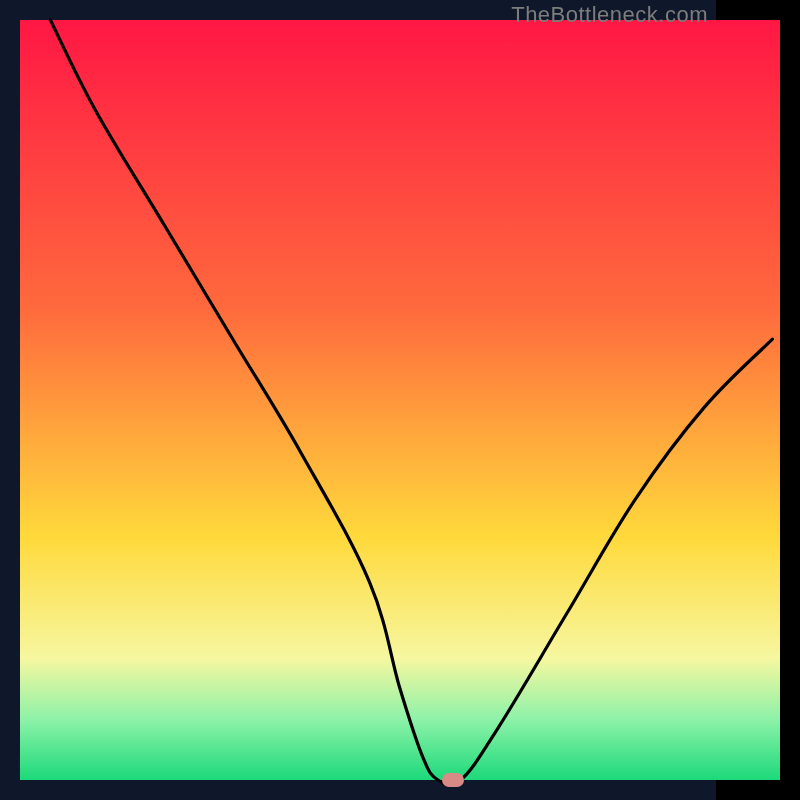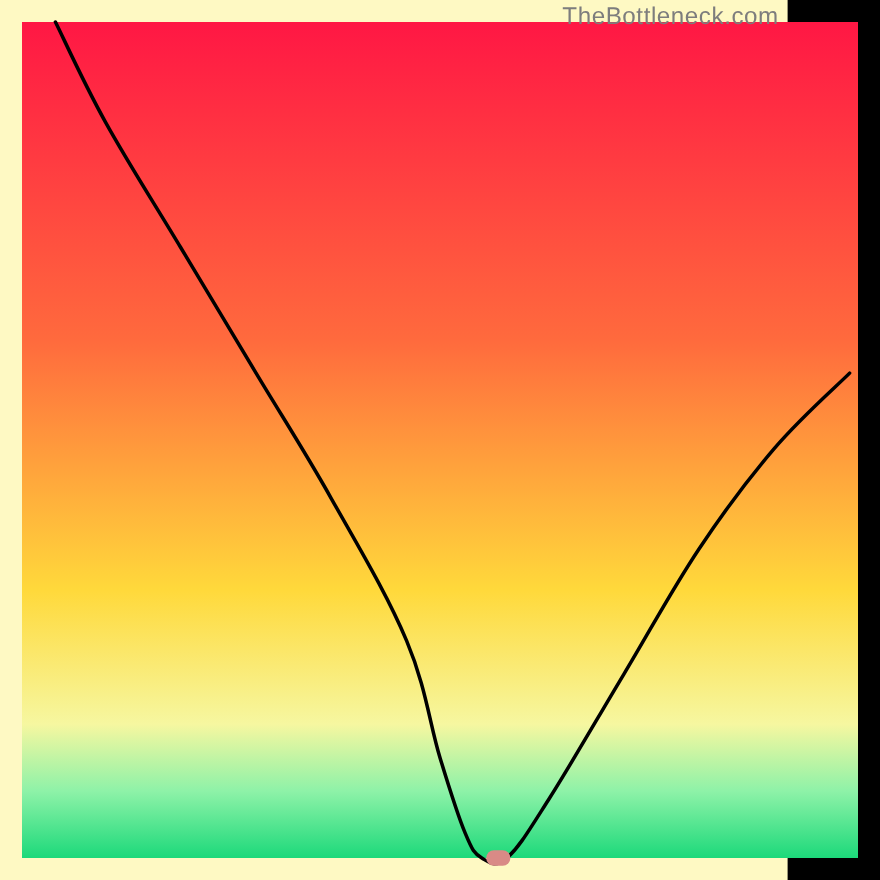--- a/index.html
+++ b/index.html
@@ -8,21 +8,21 @@
     width: 800px;
     height: 800px;
     background: #000;
     font-family: Arial, Helvetica, sans-serif;
     overflow: hidden;
   }
   .frame {
     position: relative;
     width: 716px;
     height: 800px;
-    background: #fef9c3;
+    background: #0f172a;
   }
   .plot {
     position: absolute;
     left: 20px;
     top: 20px;
     width: 760px;
     height: 760px;
     
     background: linear-gradient(
       to bottom,

